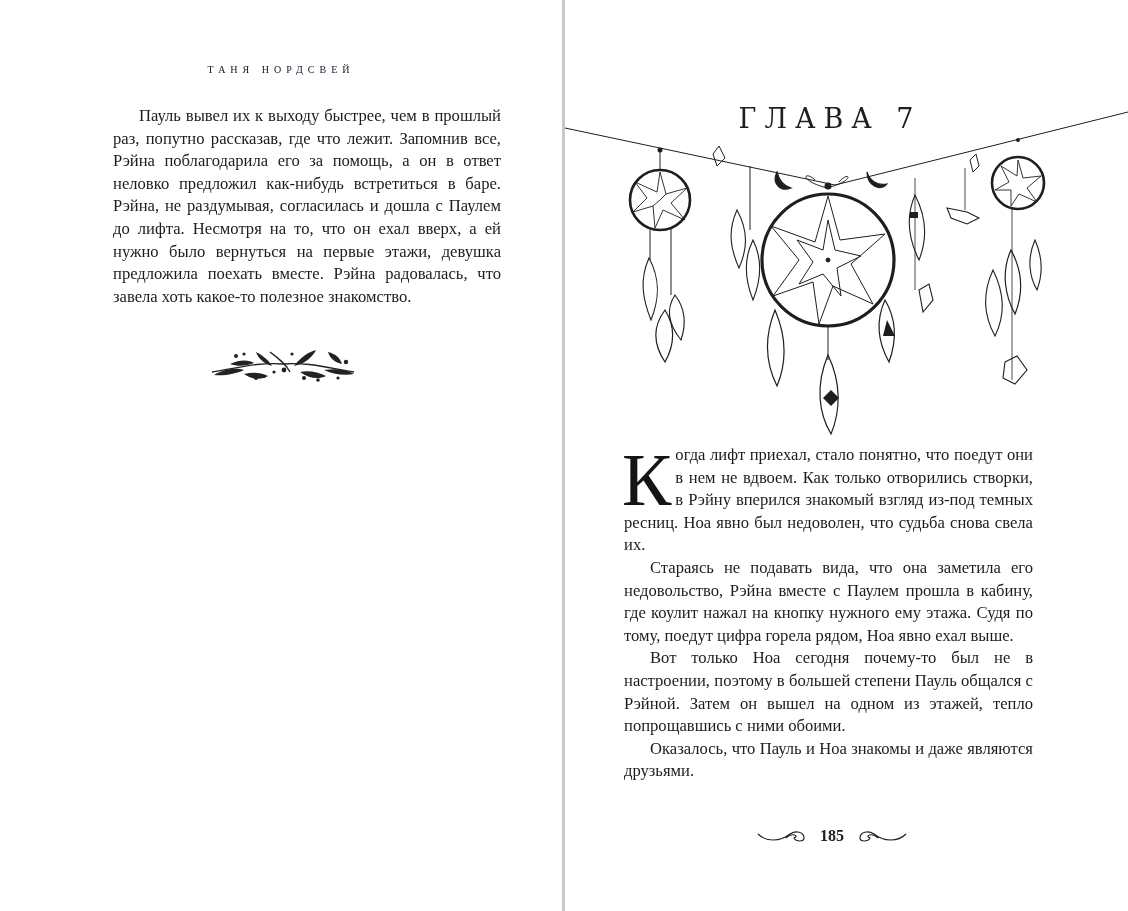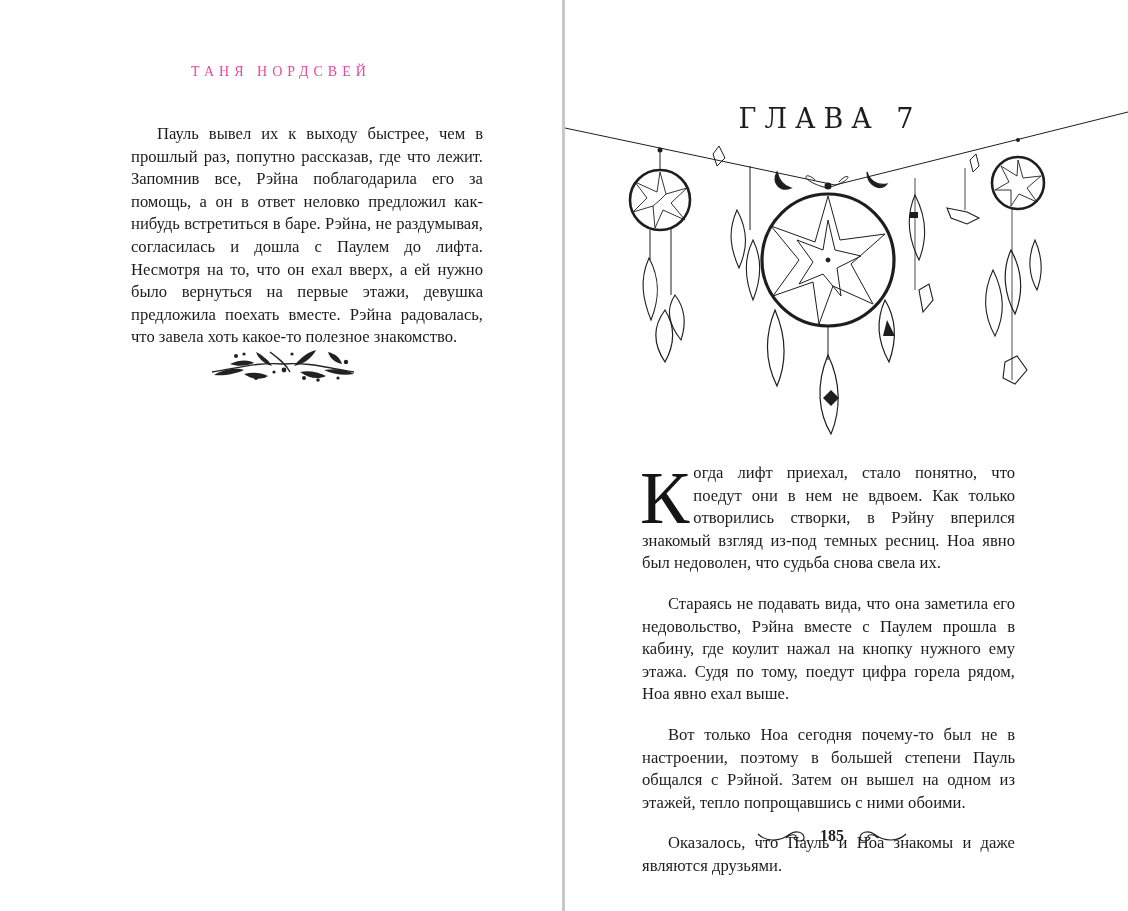--- a/index.html
+++ b/index.html
@@ -9,30 +9,30 @@
     font-family: "DejaVu Serif", "Liberation Serif", serif;
     color: #1e1e1e;
   }
   .page { position: absolute; top: 0; height: 911px; background: #ffffff; }
   .page-left { left: 0; width: 562px; }
   .page-right { left: 565px; width: 563px; }
   .gutter { position: absolute; left: 562px; top: 0; width: 3px; height: 911px; background: #c8c8c8; }
 
   .running-head {
     position: absolute; left: 0; width: 562px; top: 64px; text-align: center;
-    font-family: "Liberation Serif", serif; font-size: 14px; letter-spacing: 5px; color: #ec4899;
+    font-family: "Liberation Serif", serif; font-size: 10px; letter-spacing: 5px; color: #0f172a;
   }
   .body-text {
     position: absolute;
     font-family: "Liberation Serif", serif; font-size: 16.6px; line-height: 22.6px;
     text-align: justify; color: #1c1c1c;
   }
   .left-text { left: 113px; top: 105px; width: 388px; }
   .right-text { left: 624px; top: 444px; width: 409px; }
-  .body-text p { margin: 18px; text-indent: 26px; }
+  .body-text p { margin: 0; text-indent: 26px; }
   .body-text p.first { text-indent: 0; }
   .dropcap {
     float: left; font-size: 74px; line-height: 60px; margin: 6px 4px -2px -2px;
     font-family: "Liberation Serif", serif; color: #151515;
   }
   .ornament-left { position: absolute; left: 208px; top: 342px; width: 150px; height: 42px; }
 
   .chapter-title {
     position: absolute; left: 700px; width: 260px; top: 103px; text-align: center;
     font-family: "DejaVu Serif", serif; font-size: 27px; letter-spacing: 8px; color: #1e1e1e;

